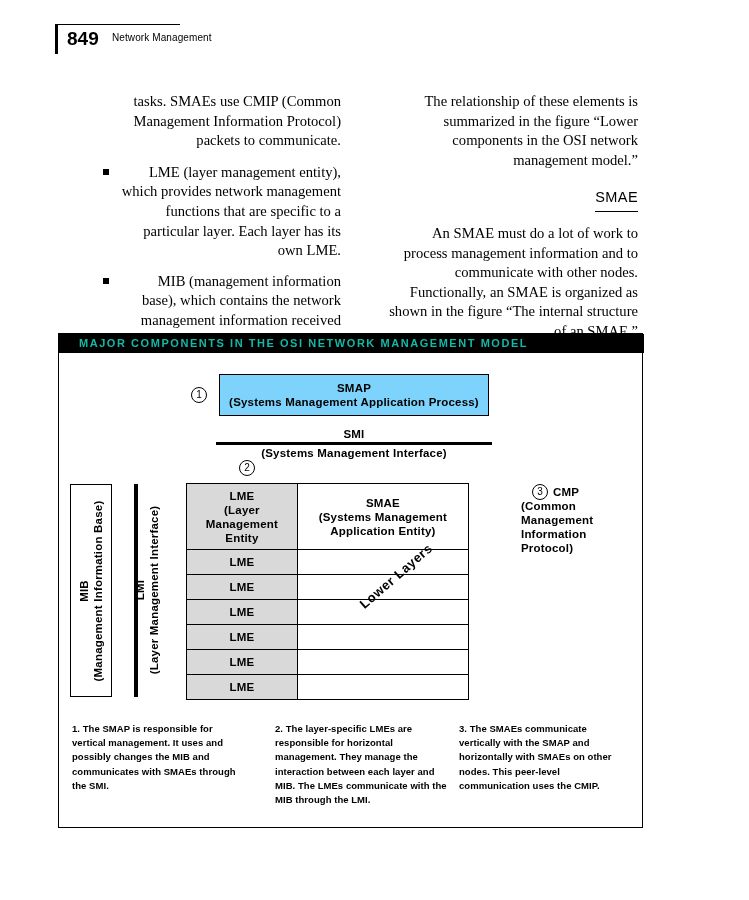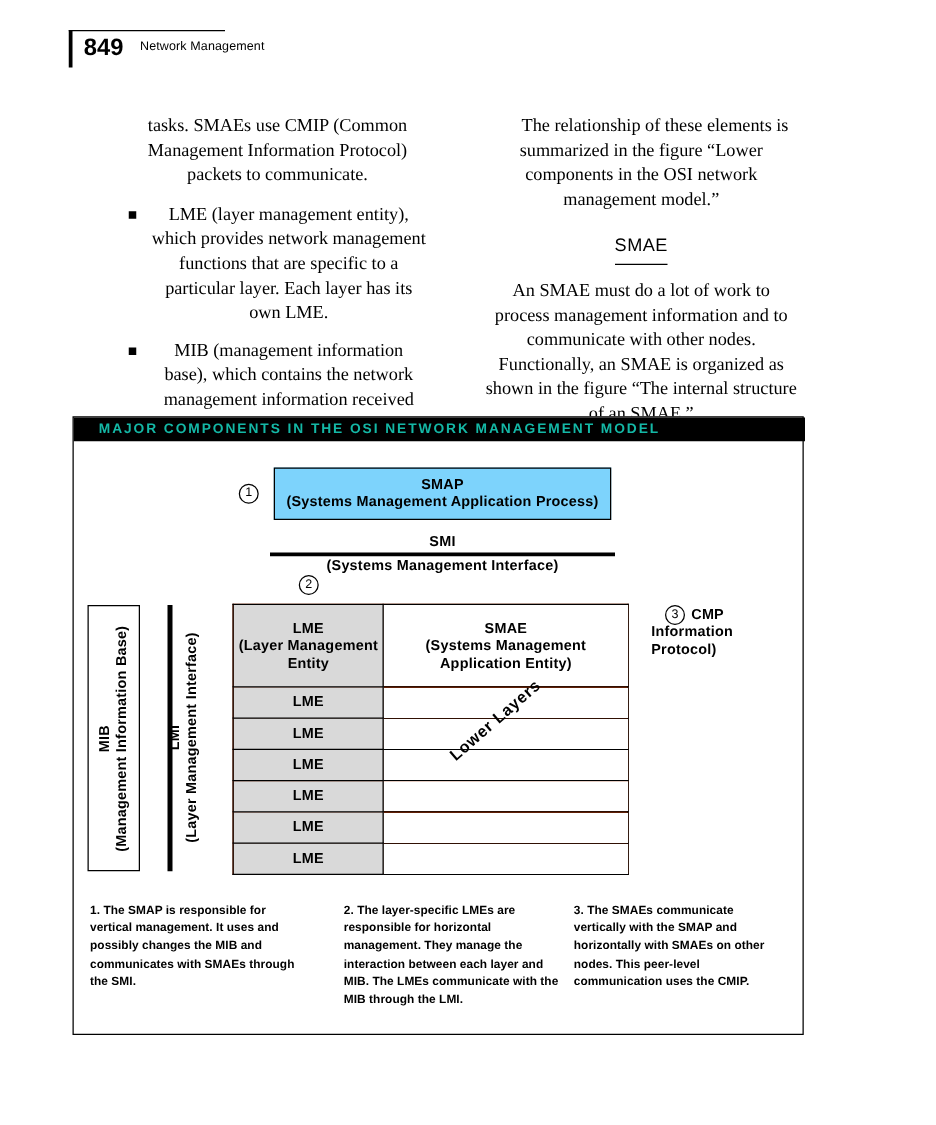--- a/index.html
+++ b/index.html
@@ -55,21 +55,21 @@
     font-size: 10px;
     letter-spacing: 0.1px;
   }
 
   
   .body-col {
     position: absolute;
     top: 92px;
     font-size: 14.6px;
     line-height: 19.6px;
-    text-align: center;
+    text-align: right;
   }
   #col-left  { left: 103px; width: 238px; }
   #col-right { left: 388px; width: 250px; }
 
   .para { margin: 0 0 0 0; }
   .indent { text-indent: 22px; }
 
   ul.bullets {
     list-style: none;
     margin: 12px 0 0 0;
@@ -221,24 +221,24 @@
     transform: translate(-50%, -50%) rotate(-90deg);
     white-space: nowrap;
     text-align: center;
   }
 
   
   #layer-table {
     position: absolute;
     left: 127px;
     top: 149px;
-    width: 317px;
+    width: 283px;
     border: 1.5px solid #000;
     border-collapse: collapse;
-    background: #c2410c;
+    background: #0ea5e9;
   }
   #layer-table td {
     border: 1.5px solid #000;
     text-align: center;
     vertical-align: middle;
     padding: 0;
   }
   #layer-table td.lme-col {
     width: 120px;
     background: #d9d9d9;
@@ -396,20 +396,21 @@
       <td class="smae-col"></td>
     </tr>
   </tbody>
     </table>
 
   <div id="lower-layers">Lower Layers</div>
 
   <div class="circle-num" id="circle-3">3</div>
   <div id="cmp-group">
     <div class="tech" id="cmp-title">CMP</div>
+    <div class="tech">(Common Management</div>
     <div class="tech">Information Protocol)</div>
   </div>
 
   <div class="footnote" id="footnote-1">1. The SMAP is responsible for vertical management. It uses and possibly changes the MIB and communicates with SMAEs through the SMI.</div>
   <div class="footnote" id="footnote-2">2. The layer-specific LMEs are responsible for horizontal management. They manage the interaction between each layer and MIB. The LMEs communicate with the MIB through the LMI.</div>
   <div class="footnote" id="footnote-3">3. The SMAEs communicate vertically with the SMAP and horizontally with SMAEs on other nodes. This peer-level communication uses the CMIP.</div>
 
 </div>
 
 </body></html>

